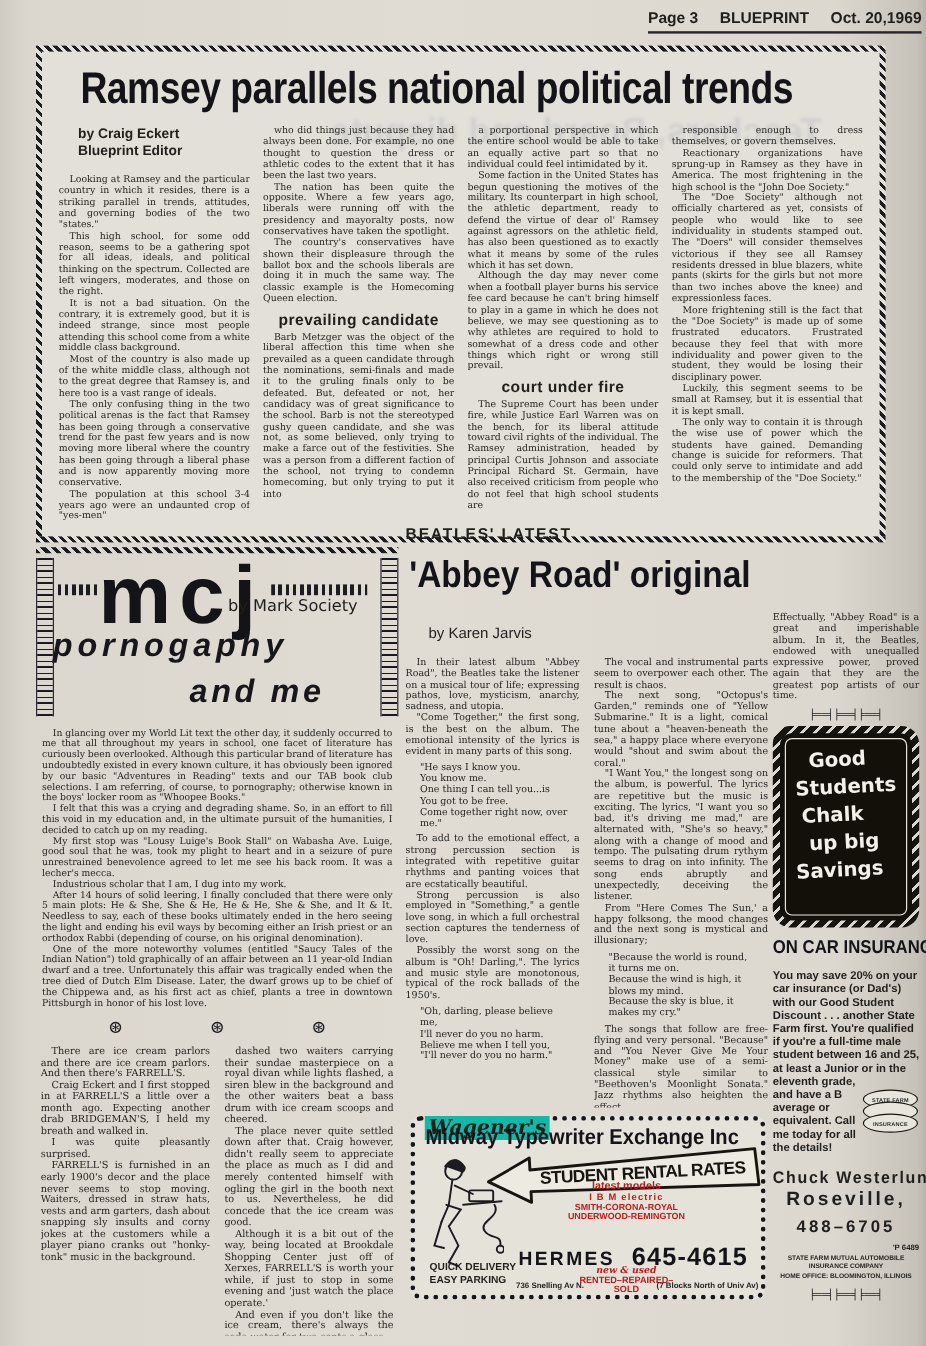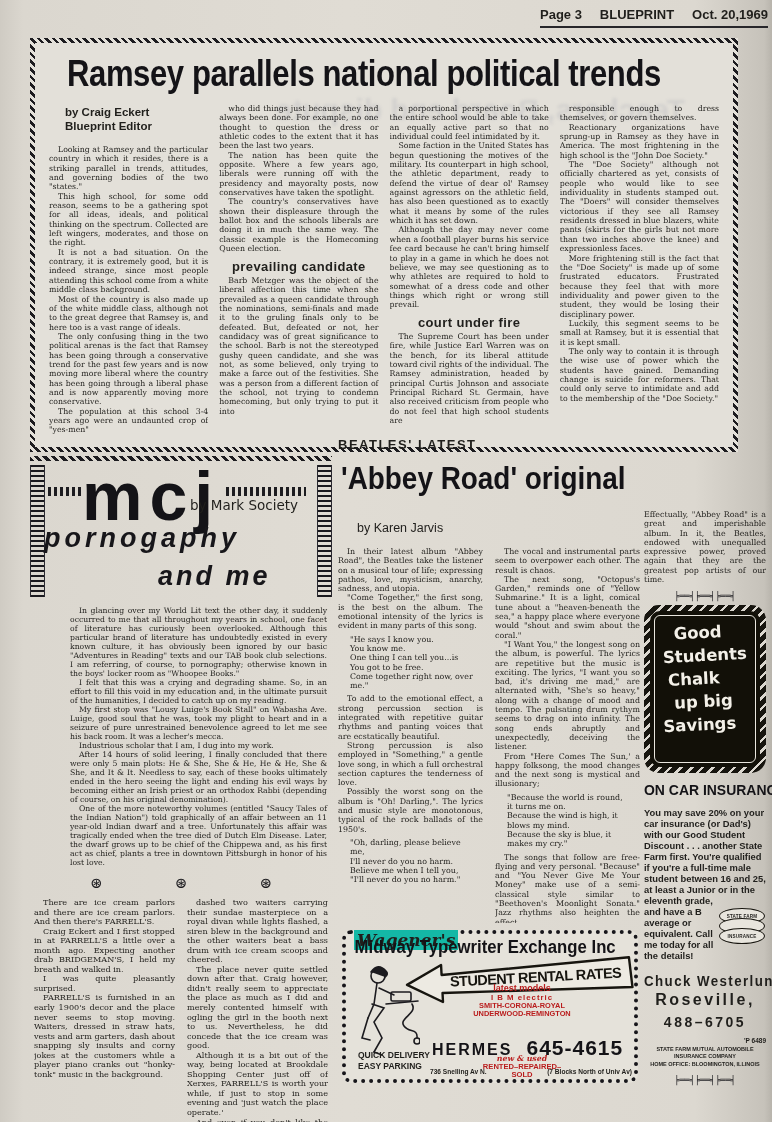--- a/index.html
+++ b/index.html
@@ -39,21 +39,21 @@
   .mcj-logo{position:absolute;left:52px;top:-4px;font-family:"Liberation Sans",sans-serif;font-weight:800;
     font-size:68px;letter-spacing:7px;color:#141317;}
   .mcj-decor{position:absolute;height:9px;width:34px;top:26px;
     background:repeating-linear-gradient(90deg,#1d1c20 0 3px,rgba(0,0,0,0) 3px 6px);}
   .mcj-decor.l{left:18px}.mcj-decor.r{left:196px;width:80px;}
   .mcj-byline{position:absolute;left:160px;top:36px;font-family:"DejaVu Sans",sans-serif;font-size:13.5px;}
   .mcj-t1{position:absolute;left:14px;top:62px;font-family:"Liberation Sans",sans-serif;font-style:italic;
     font-weight:800;font-size:27px;letter-spacing:4px;color:#17161a;}
   .mcj-t2{position:absolute;left:128px;top:100px;font-family:"Liberation Sans",sans-serif;font-style:italic;
     font-weight:800;font-size:27px;letter-spacing:3px;color:#17161a;}
-  .mcj-body{margin-top:7px;padding:0 5px;font-size:7.7px;line-height:9.0px;text-align:justify;margin-left:35px;}
+  .mcj-body{margin-top:7px;padding:0 5px;font-size:7.7px;line-height:9.0px;text-align:justify;}
   .mcj-div{display:flex;justify-content:space-between;padding:0 60px;font-size:15px;margin:7px 0 6px;color:#1b1a1e;}
   .farrell{display:flex;gap:12px;padding:0 4px;}
   .fcol{width:141px;font-size:8.1px;line-height:9.55px;text-align:justify;height:242px;overflow:hidden;}
   
   .kicker{position:absolute;left:338px;top:437px;font-family:"Liberation Sans",sans-serif;font-weight:700;
     font-size:13px;letter-spacing:1.5px;}
   .ab-headline{position:absolute;left:341px;top:461px;font-family:"Liberation Sans",sans-serif;font-weight:700;
     font-size:31px;white-space:nowrap;transform:scaleX(.9);transform-origin:left;color:#141317;}
   .ab-byline{position:absolute;left:357px;top:521px;font-family:"Liberation Sans",sans-serif;font-size:12.5px;}
   .ab-cols{position:absolute;left:338px;top:547px;width:302px;display:flex;gap:12px;}

